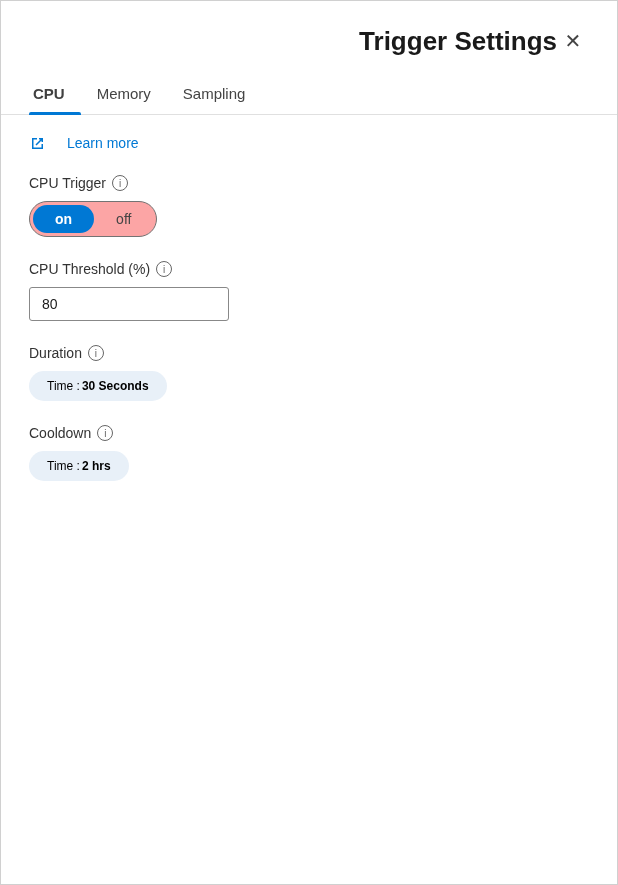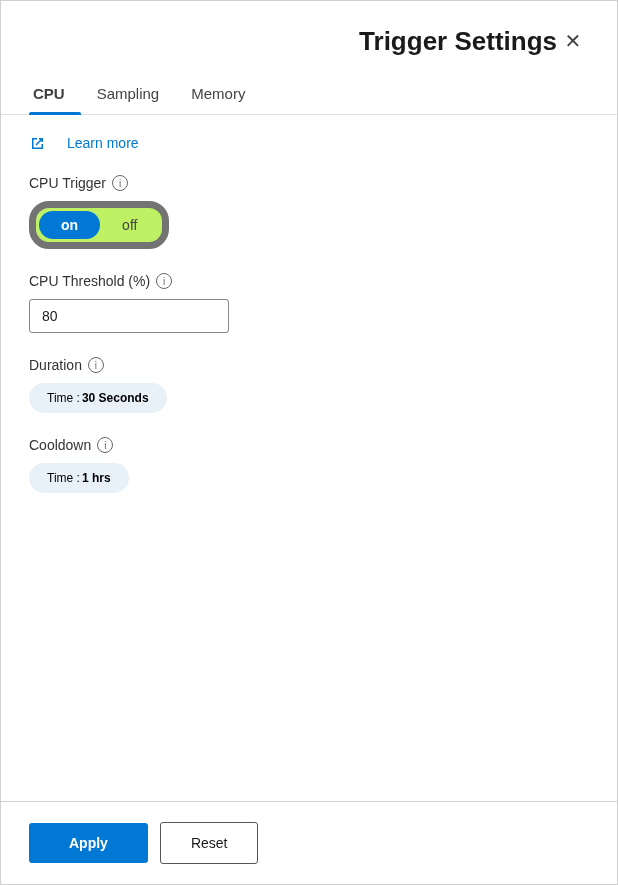--- a/index.html
+++ b/index.html
@@ -137,24 +137,24 @@
       justify-content: center;
       font-size: 10px;
       color: #666;
       cursor: pointer;
       flex-shrink: 0;
     }
 
     
     .toggle-container {
       display: inline-flex;
-      background: #bef264;
+      background: #fca5a5;
       border-radius: 20px;
       padding: 3px;
-      border: 7px solid #737373;
+      border: 1px solid #737373;
     }
 
     .toggle-option {
       padding: 6px 22px;
       border-radius: 16px;
       font-size: 14px;
       cursor: pointer;
       border: none;
       background: none;
       color: #444;
@@ -234,22 +234,22 @@
 
 <div class="dialog">
 
   <div class="dialog-header">
     <h1 class="dialog-title">Trigger Settings</h1>
     <button class="close-button">✕</button>
   </div>
 
   <div class="tabs">
     <button class="tab active">CPU</button>
+    <button class="tab">Memory</button>
     <button class="tab">Sampling</button>
-    <button class="tab">Memory</button>
   </div>
 
   <div class="content">
 
     <a class="learn-more">
       <span class="external-link-icon">
         <svg width="15" height="15" viewBox="0 0 15 15" fill="none" xmlns="http://www.w3.org/2000/svg">
           <path d="M2 2H7V3.5H3.5V11.5H11.5V8H13V13H2V2Z" fill="#0078d4"></path>
           <path d="M9 2H13V6H11.5V4.56L6.53 9.53L5.47 8.47L10.44 3.5H9V2Z" fill="#0078d4"></path>
         </svg>
@@ -287,24 +287,20 @@
       </div>
     </div>
 
     <div class="field-group">
       <div class="field-label">
         <span>Cooldown</span>
         <span class="info-icon">i</span>
       </div>
       <div class="time-pill">
         <span>Time : </span>
-          <strong>1 hrs</strong>
+          <strong>2 hrs</strong>
       </div>
     </div>
 
     <div class="spacer"></div>
   </div>
 
-  <div class="footer">
-    <button class="btn-apply">Apply</button>
-    <button class="btn-reset">Reset</button>
-  </div>
 </div>
 
 </body></html>

